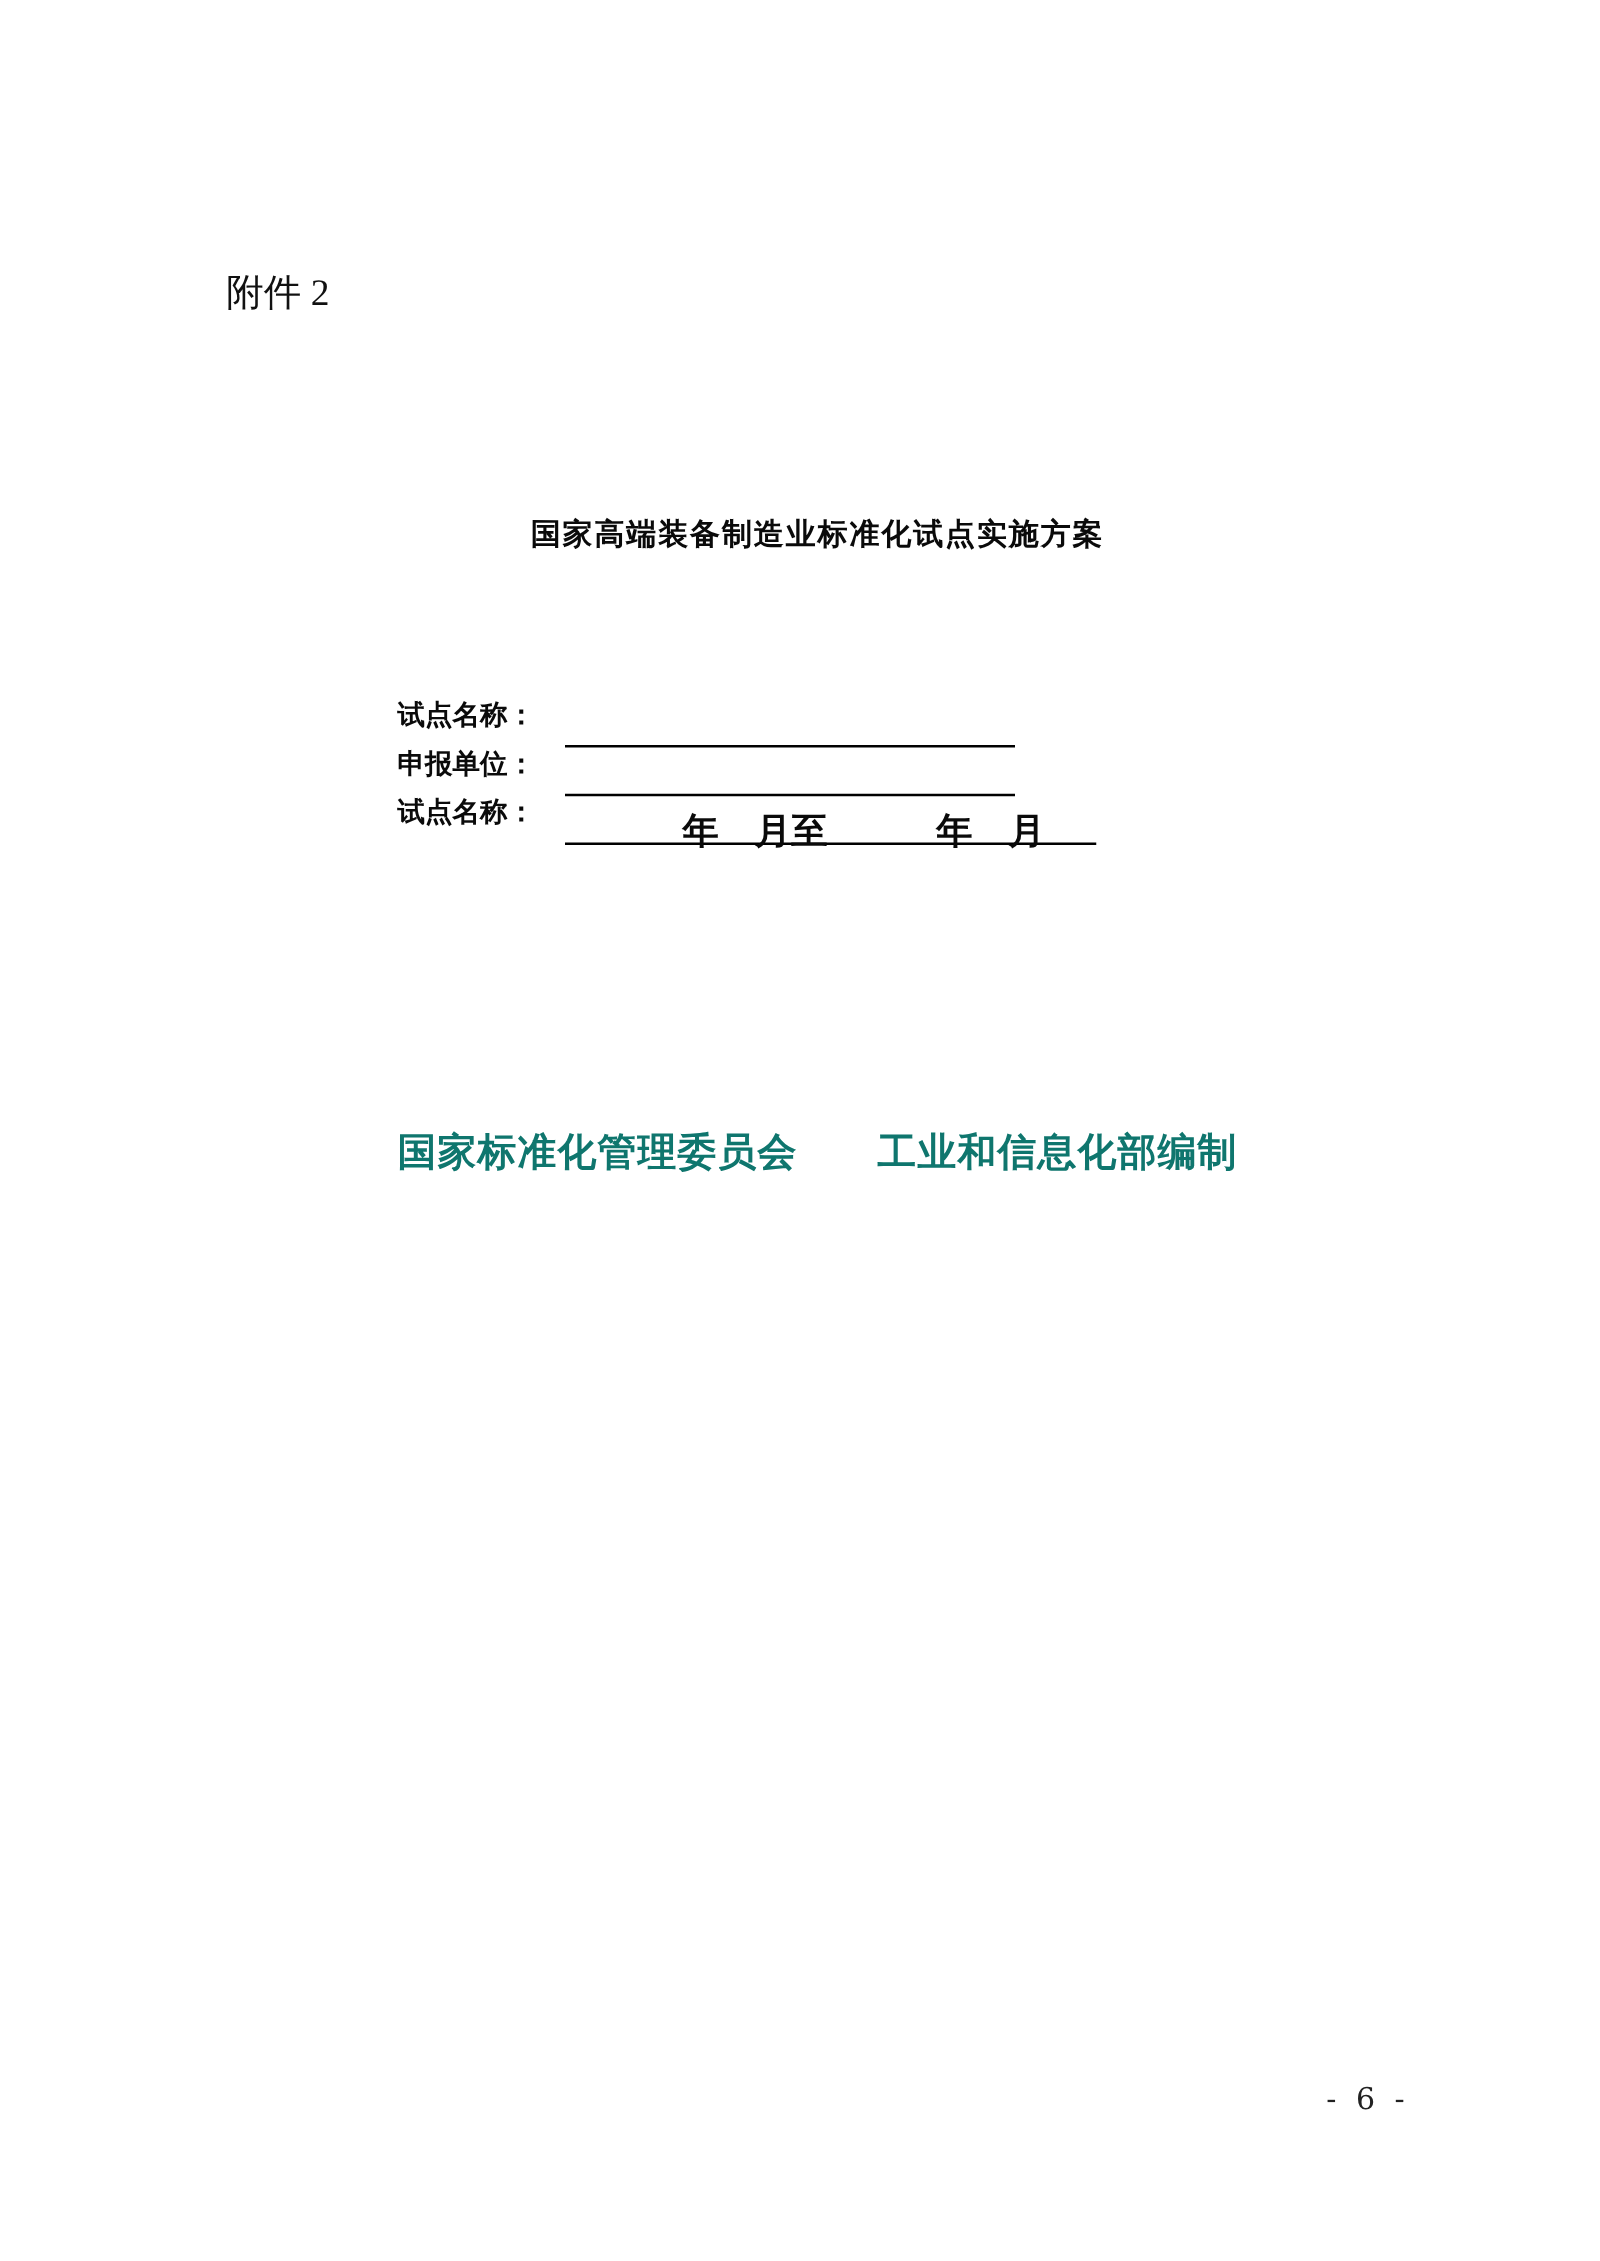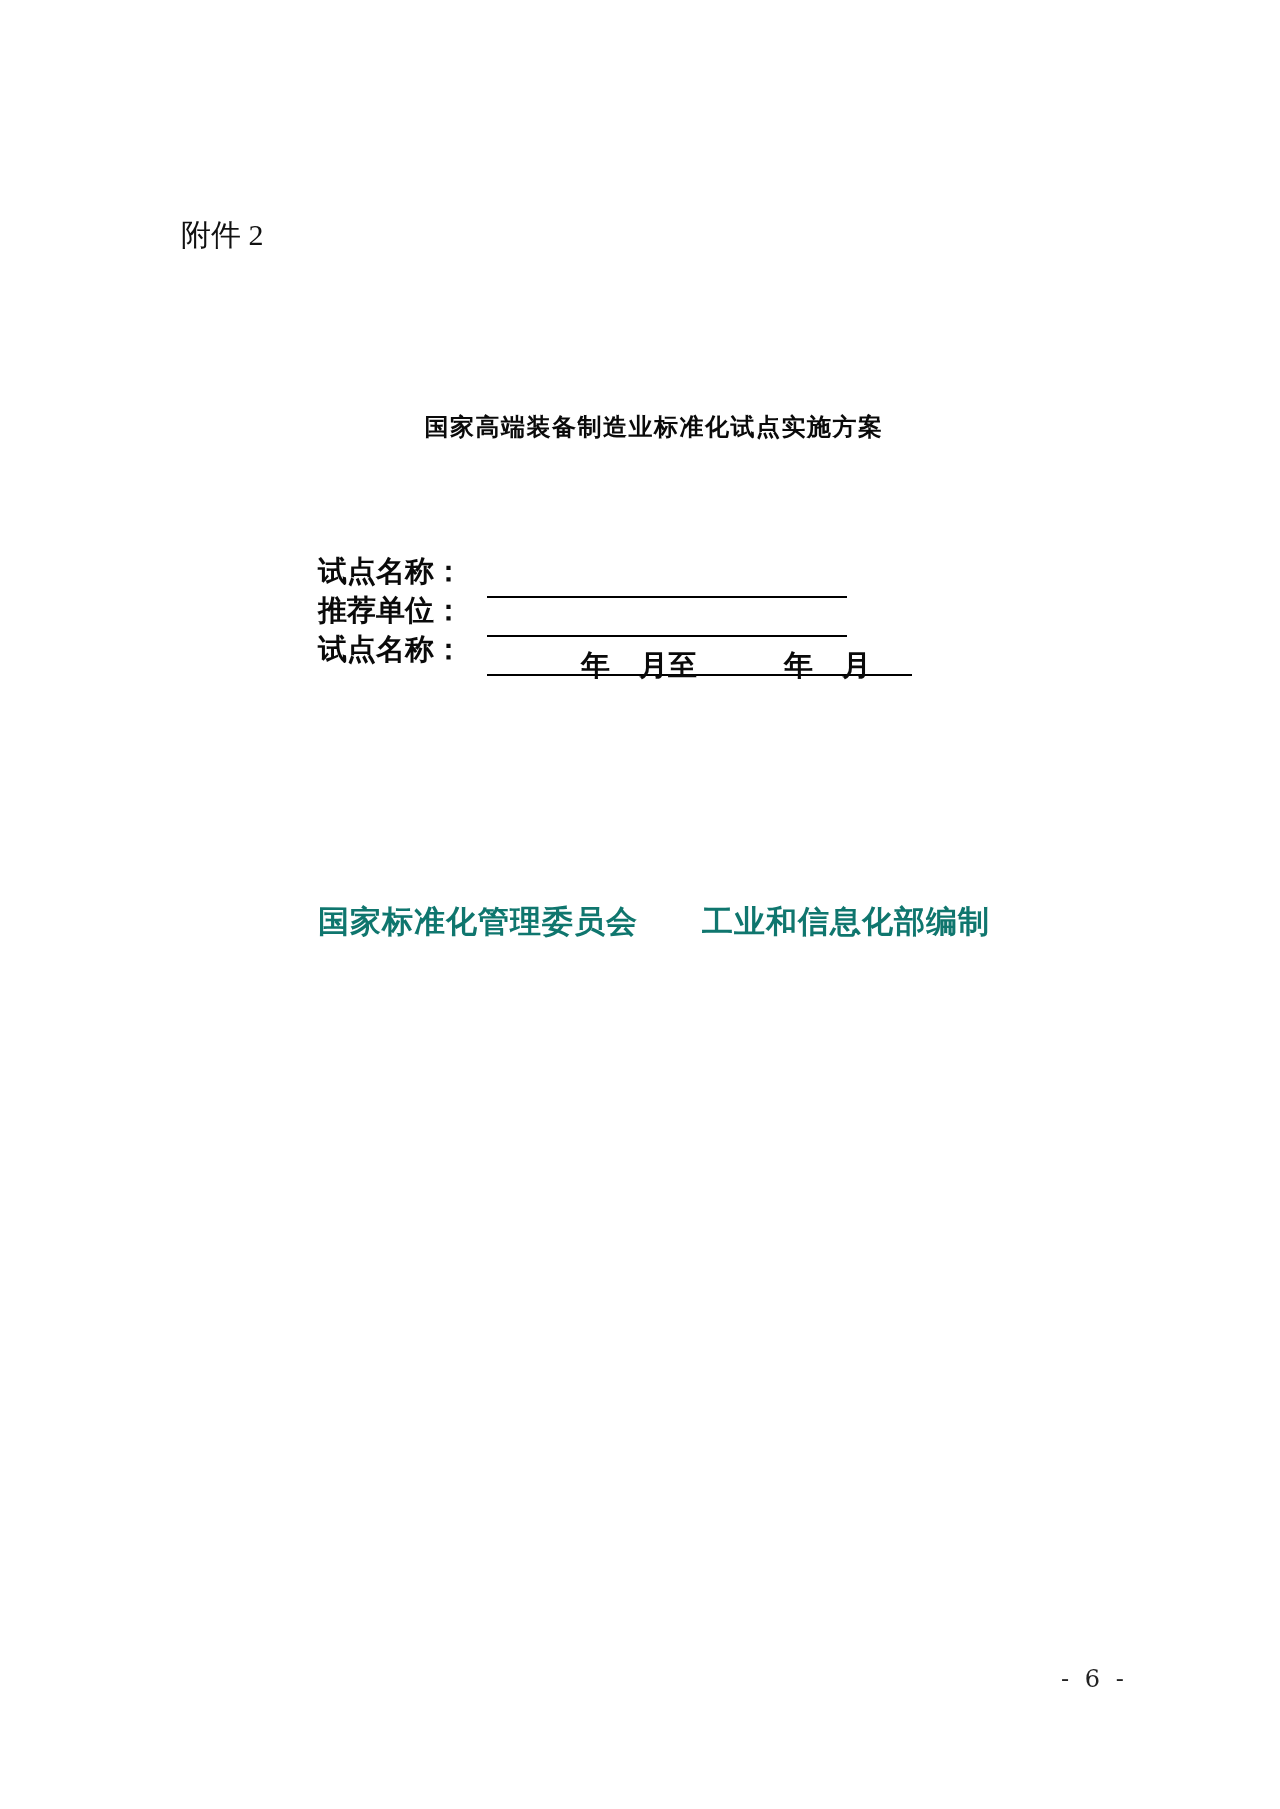--- a/index.html
+++ b/index.html
@@ -38,21 +38,21 @@
     position: absolute;
     left: 283px;
     top: 545px;
   }
   .form-row {
     display: flex;
     align-items: flex-end;
     height: 39px;
   }
   .field-label {
-    font-size: 29px;
+    font-size: 22px;
     font-weight: bold;
     line-height: 39px;
     white-space: pre;
     color: #0a0a0a;
   }
   .field-blank {
     display: inline-block;
     margin-left: 17px;
     height: 36px;
     border-bottom: 2px solid #000000;
@@ -98,25 +98,25 @@
 
   <div class="doc-title">国家高端装备制造业标准化试点实施方案</div>
 
   <div class="form-block">
 
     <div class="form-row">
       <span class="field-label">试点名称：</span>
       <span class="field-blank blank-w1"></span>
     </div>
 
-
     <div class="form-row">
-      <span class="field-label">推荐单位：</span>
+      <span class="field-label">申报单位：</span>
       <span class="field-blank blank-w1"></span>
     </div>
+
 
     <div class="form-row">
       <span class="field-label">试点名称：</span>
       <span class="field-blank blank-w2">　　　年　月至　　　年　月</span>
     </div>
 
   </div>
 
   <div class="issuer-line">国家标准化管理委员会　　工业和信息化部编制</div>
 

